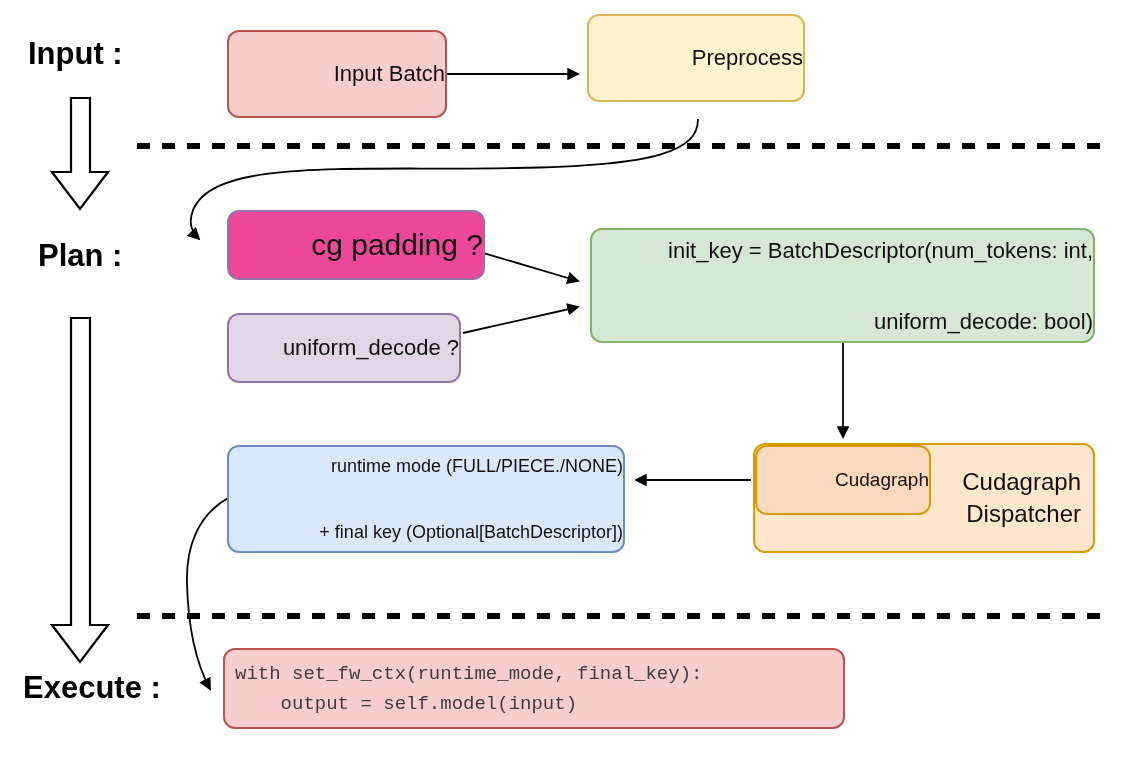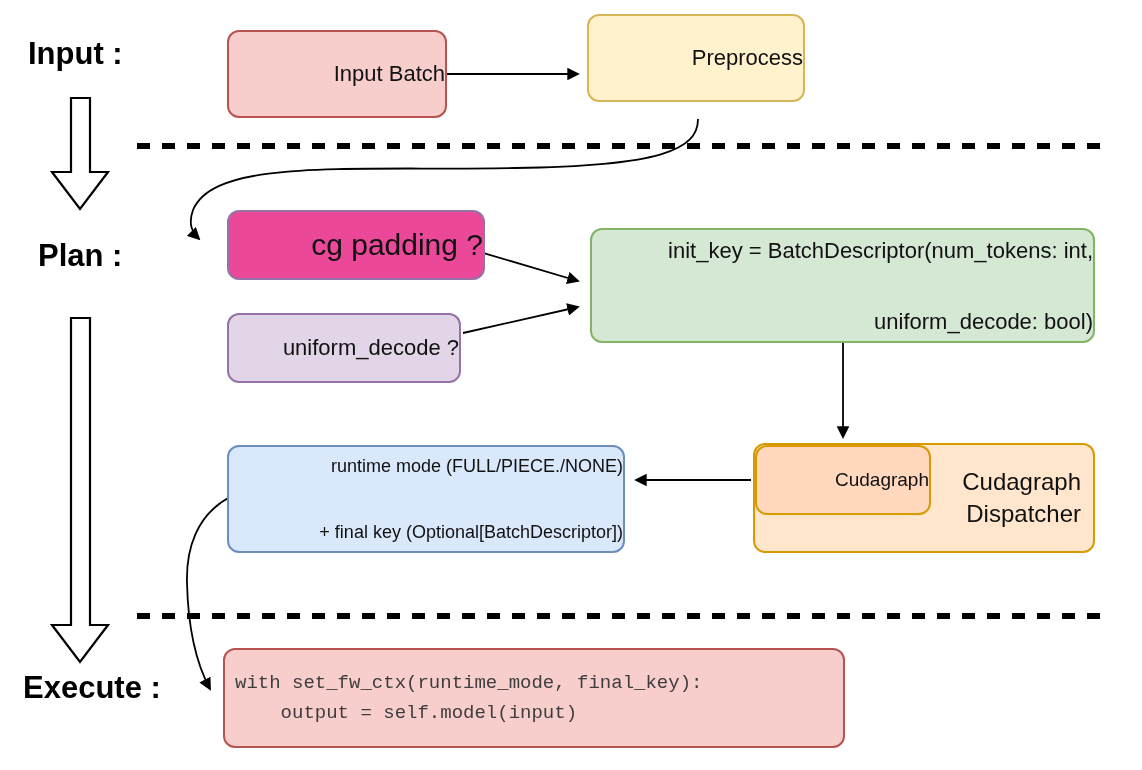--- a/index.html
+++ b/index.html
@@ -48,21 +48,21 @@
 
   #node-input-batch{left:227px;top:30px;width:220px;height:88px;background:#f8cecc;border-color:#b85450;font-size:22px;}
   #node-preprocess{left:587px;top:14px;width:218px;height:88px;background:#fff2cc;border-color:#d6b656;font-size:22px;}
   #node-cg-padding{left:227px;top:210px;width:258px;height:70px;background:#ec4899;border-color:#9673a6;font-size:30px;}
   #node-uniform-decode{left:227px;top:313px;width:234px;height:70px;background:#e1d5e7;border-color:#9673a6;font-size:22px;}
   #node-init-key{left:590px;top:228px;width:505px;height:115px;background:#d5e8d4;border-color:#82b366;font-size:22px;line-height:31px;gap:40px;}
   #node-cudagraph{left:753px;top:443px;width:342px;height:110px;background:#ffe6cc;border-color:#d79b00;font-size:24px;line-height:32px;align-items:flex-end;padding-right:12px;justify-content:center;}
   #node-dispatch{left:755px;top:445px;width:176px;height:70px;background:#ffd8be;border-color:#d79b00;font-size:19px;}
   #node-runtime{left:227px;top:445px;width:398px;height:108px;background:#dae8fc;border-color:#6c8ebf;font-size:18px;line-height:26px;gap:40px;}
   #node-execute-code{
-    left:223px;top:648px;width:622px;height:100px;
+    left:223px;top:648px;width:622px;height:81px;
     background:#f8cecc;border-color:#b85450;
     font-family:"Liberation Mono","DejaVu Sans Mono",monospace;
     font-size:19px;line-height:30px;color:#3d3d3d;
     align-items:flex-start;text-align:left;padding-left:10px;
   }
   #node-execute-code .line{white-space:pre;}
 
   
   .overlay{position:absolute;left:0;top:0;pointer-events:none;}
 </style>

